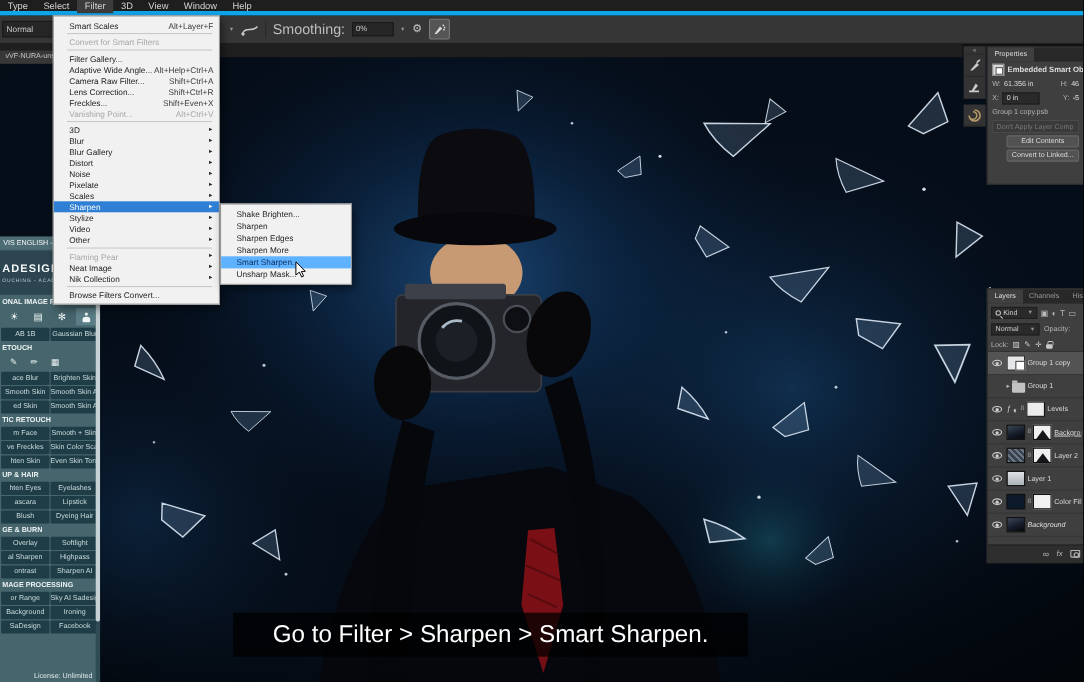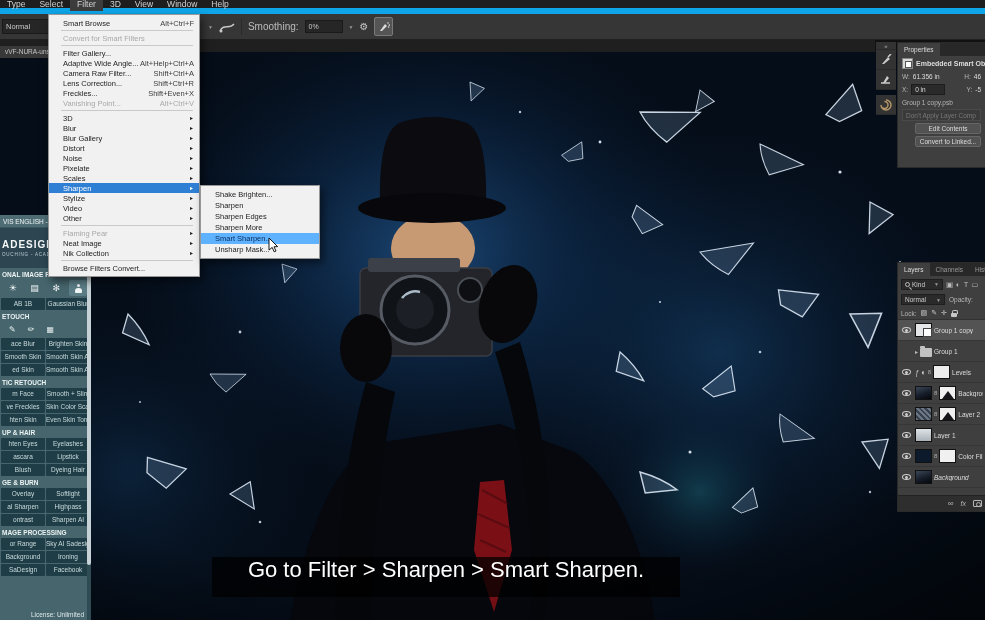--- a/index.html
+++ b/index.html
@@ -1,29 +1,29 @@
 <!DOCTYPE html>
 <html><head>
 <meta charset="utf-8">
 <style>
 *{box-sizing:border-box;margin:0;padding:0}
 html,body{width:985px;height:620px;overflow:hidden;background:#000;font-family:"Liberation Sans","DejaVu Sans",sans-serif}
 .stage{position:relative;width:985px;height:620px;overflow:hidden;background:#111}
 
 
-.menubar{position:absolute;left:0;top:0;width:985px;height:14px;background:#1e1e1e;display:flex;align-items:center;z-index:30;border-bottom:6px solid #0ea5e9}
+.menubar{position:absolute;left:0;top:0;width:985px;height:14px;background:#1e1e1e;display:flex;align-items:center;z-index:30;border-bottom:4px solid #0ea5e9}
 .mb-item{font-size:8.5px;color:#d2d2d2;padding:0 7px;line-height:14px}
 .mb-item.open{background:#3c3c3c}
 .optionsbar{position:absolute;left:0;top:14px;width:985px;height:26px;background:#363636;border-bottom:1px solid #202020;display:flex;align-items:center;z-index:10}
 .ob-select{width:56px;height:15px;margin-left:2px;background:#262626;border:1px solid #1a1a1a;color:#c8c8c8;font-size:7.5px;display:flex;align-items:center;padding:0 3px}
 .ob-select .car{margin-left:auto;font-size:5px;color:#999}
 .ob-group{display:flex;align-items:center;gap:6px;margin-left:150px}
 .ob-caret{font-size:5px;color:#999}
 .ob-sep{width:1px;height:16px;background:#2a2a2a}
-.ob-label{font-size:10px;color:#bdbdbd}
+.ob-label{font-size:13px;color:#bdbdbd}
 .ob-val{width:38px;height:13px;background:#262626;border:1px solid #1a1a1a;color:#c8c8c8;font-size:7px;display:flex;align-items:center;padding:0 3px}
 .ob-gear{font-size:10px;color:#c4c4c4}
 .ob-toggle{width:19px;height:19px;background:#555;border:1px solid #7a7a7a;border-radius:2px;display:flex;align-items:center;justify-content:center}
 .tabrow{position:absolute;left:0;top:40px;width:875px;height:12px;background:#1f1f1f;z-index:10}
 .doctab{display:inline-block;height:12px;background:#383838;color:#c5c5c5;font-size:6.5px;line-height:12px;padding:0 12px 0 5px;border-right:1px solid #141414}
 
 
 .canvas{position:absolute;left:0;top:52px;width:985px;height:568px;z-index:1}
 
 
@@ -128,21 +128,21 @@
 .lname{font-size:6.5px;color:#ddd;overflow:hidden}
 .lname.it{font-style:italic}
 .lname.ul{text-decoration:underline}
 .lbottom{position:absolute;left:0;right:0;bottom:0;height:16px;background:#2e2e2e;border-top:1px solid #222;display:flex;align-items:center;justify-content:flex-end;gap:7px;padding-right:3px;color:#b5b5b5}
 .lbottom .g{font-size:8px}
 .lbottom .gfx{font-size:7px;font-style:italic}
 .micon-mask{width:9px;height:7px;border:1px solid #b5b5b5;border-radius:1px;position:relative}
 .micon-mask::after{content:'';position:absolute;width:3px;height:3px;border:1px solid #b5b5b5;border-radius:50%;left:2px;top:1px}
 
 
-.caption{position:absolute;left:212px;top:557px;width:468px;height:40px;background:rgba(0,0,0,.74);display:flex;justify-content:center;z-index:50}
+.caption{position:absolute;left:212px;top:557px;width:468px;height:40px;background:rgba(0,0,0,.74);display:flex;align-items:center;justify-content:center;z-index:50}
 .caption span{color:#fff;font-size:22px;white-space:nowrap}
 .cursor{position:absolute;left:268px;top:237px;z-index:60}
 </style>
 </head>
 <body>
 
 <div class="stage">
 
   <svg class="canvas" viewBox="0 0 985 568" preserveAspectRatio="none">
     <defs>
@@ -274,22 +274,22 @@
       </span>
     </div>
   </div>
 
   <div class="tabrow">
     <span class="doctab">vVF-NURA-unspl</span>
   </div>
 
   <div class="menu" id="filter-menu">
       <div class="menu-item">
-        <span class="mi-label">Smart Browse</span>
-        <span class="mi-short">Alt+Ctrl+F</span>
+        <span class="mi-label">Smart Scales</span>
+        <span class="mi-short">Alt+Layer+F</span>
       </div>
       <div class="menu-sep"></div>
       <div class="menu-item disabled">
         <span class="mi-label">Convert for Smart Filters</span>
       </div>
       <div class="menu-sep"></div>
       <div class="menu-item">
         <span class="mi-label">Filter Gallery...</span>
       </div>
       <div class="menu-item">

